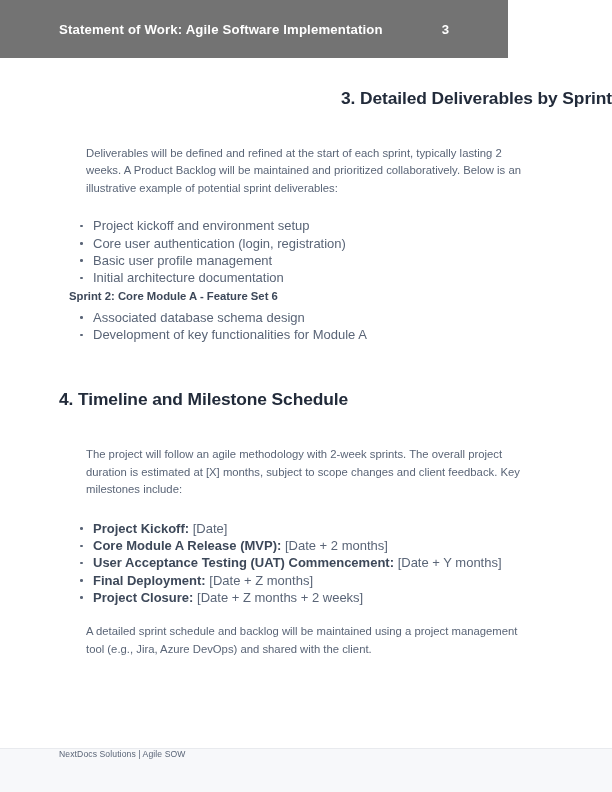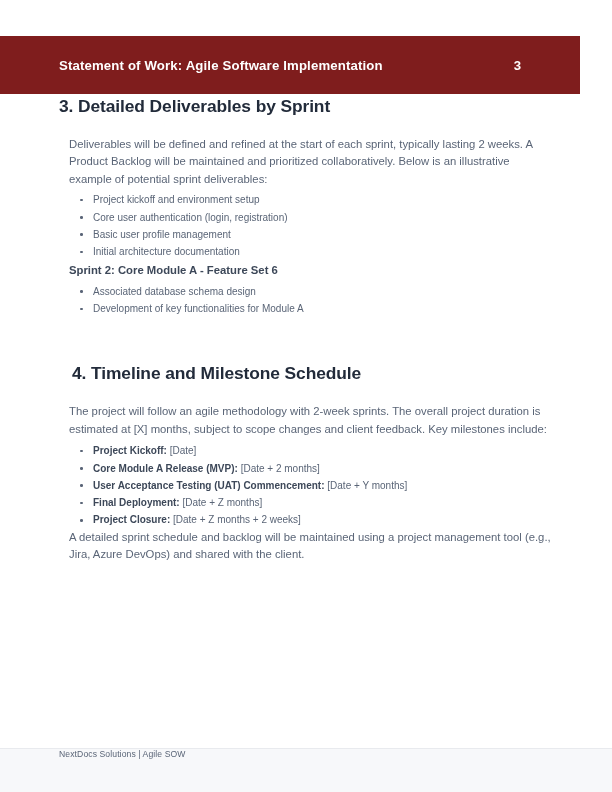--- a/index.html
+++ b/index.html
@@ -14,29 +14,28 @@
     position: relative;
     overflow: hidden;
     -webkit-font-smoothing: antialiased;
   }
 
   
   .page-header {
     position: absolute;
     top: 0;
     left: 0;
-    width: 580px;
+    width: 508px;
     height: 58px;
-    background: #7f1d1d;
+    background: #737373;
     box-sizing: border-box;
     display: flex;
     align-items: center;
     justify-content: space-between;
     padding: 0 59px 0 59px;
-    margin-top: 36px;
   }
   .page-header .header-title {
     color: #ffffff;
     font-size: 13.2px;
     font-weight: 600;
     letter-spacing: 0.15px;
     white-space: nowrap;
   }
   .page-header .header-pagenum {
     color: #ffffff;
@@ -58,25 +57,25 @@
     padding: 0;
   }
   .section-heading {
     margin: 0;
     color: #222b3a;
     font-size: 17.4px;
     font-weight: bold;
     letter-spacing: -0.1px;
     padding-left: 59px;
   }
-  .sec1-heading { padding-top: 38px; }
-  .sec4-heading { padding-top: 46px; margin-left: 13px; }
+  .sec1-heading { padding-top: 30px; text-align: right; }
+  .sec4-heading { padding-top: 46px; }
 
   .para {
-    margin: 0;
+    margin: 17px;
     padding-left: 69px;
     padding-right: 58px;
     color: #5a6577;
     font-size: 11.3px;
     line-height: 17.4px;
   }
   .para-first { padding-top: 19px; }
   .para-sec4  { padding-top: 19px; }
   .para-tail  { padding-top: 0px; }
 
@@ -93,21 +92,21 @@
   ul.bullets {
     margin: 0;
     padding: 0;
     list-style: none;
   }
   ul.bullets li {
     position: relative;
     padding-left: 93px;
     padding-right: 40px;
     color: #5a6577;
-    font-size: 10px;
+    font-size: 13px;
     line-height: 17.3px;
   }
   ul.bullets li::before {
     content: "";
     position: absolute;
     left: 80px;
     top: 7.6px;
     width: 2.6px;
     height: 2.6px;
     border-radius: 50%;

